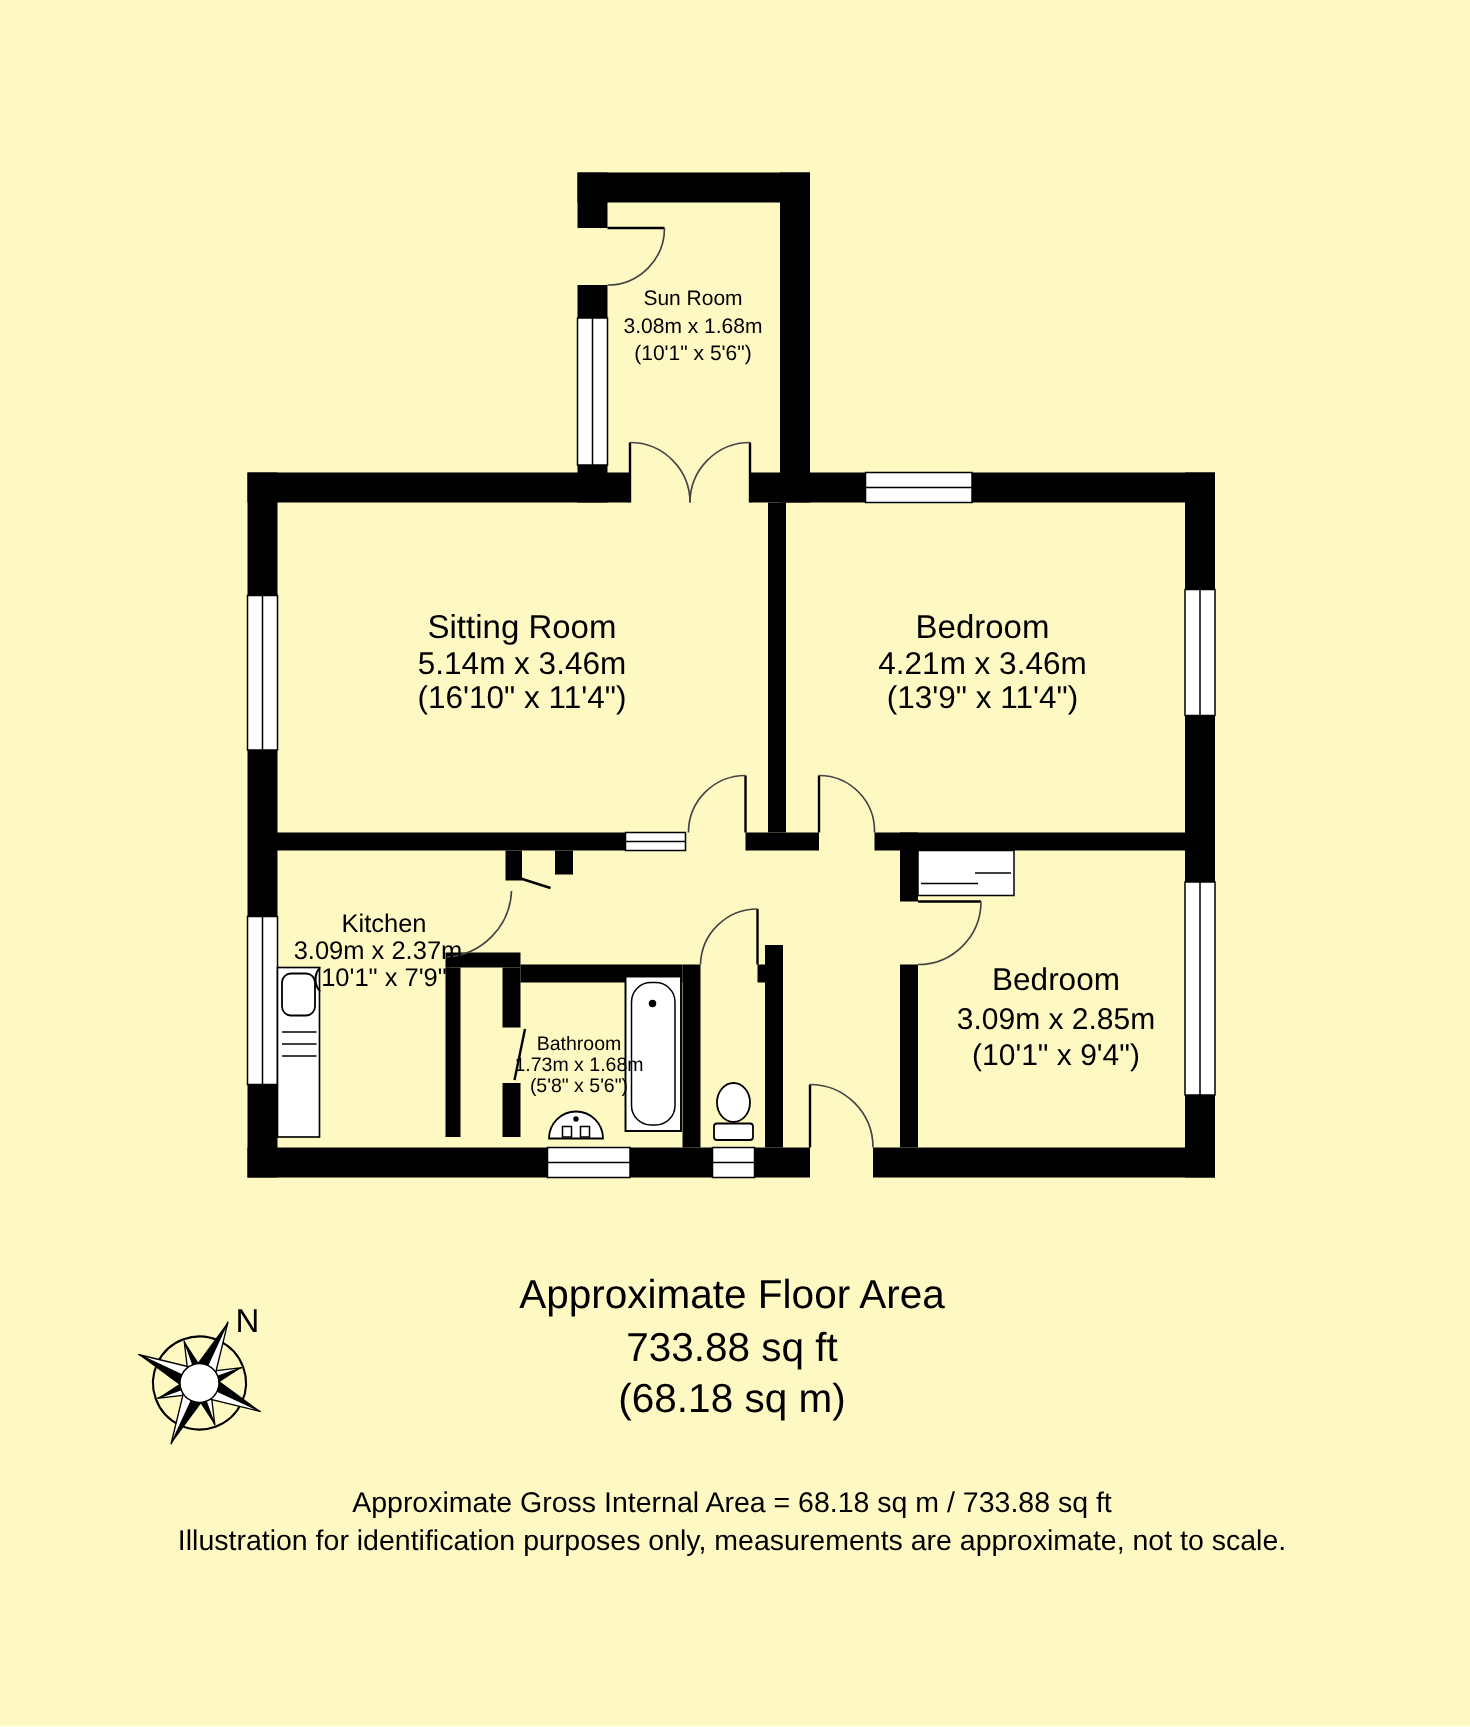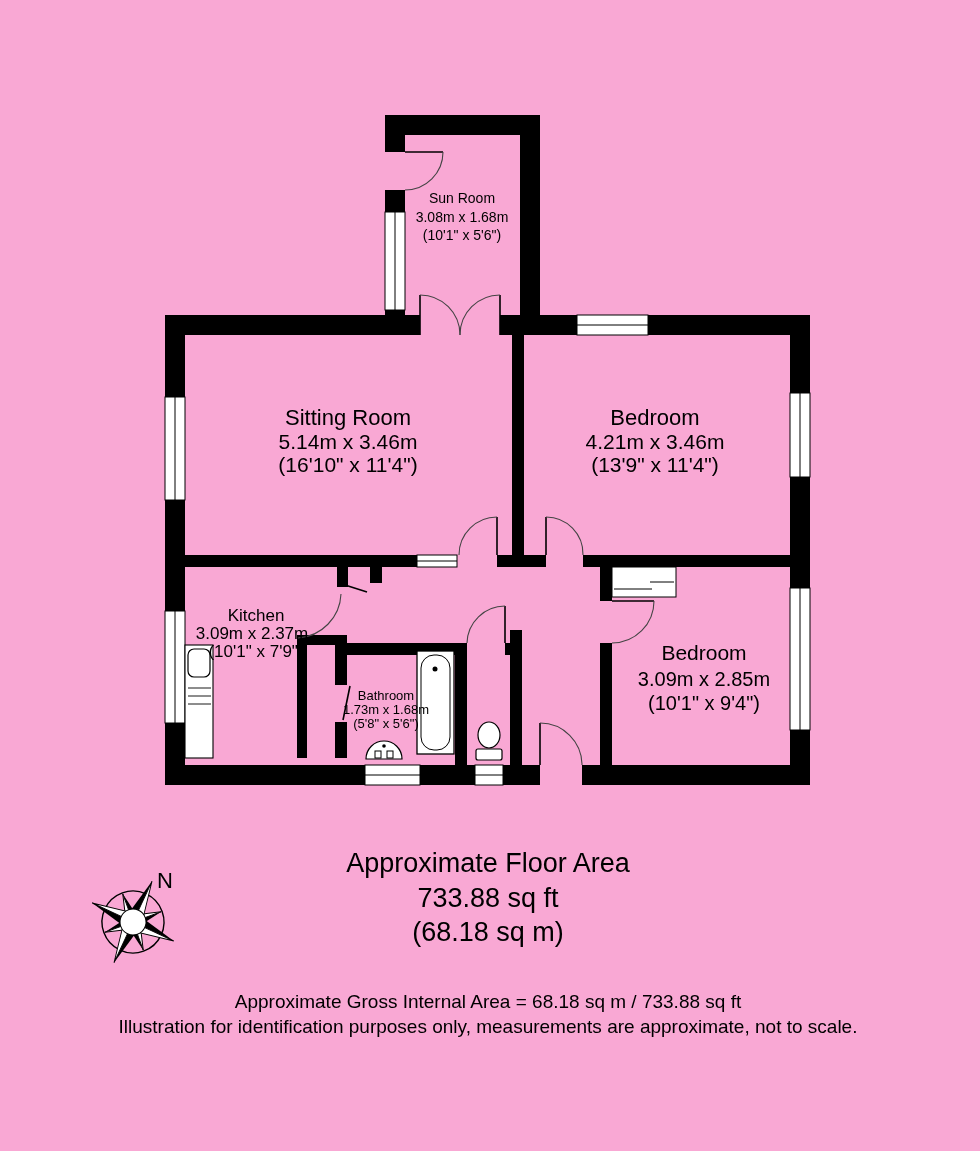--- a/index.html
+++ b/index.html
@@ -4,21 +4,21 @@
 <style>
   html, body {
     margin: 0;
     padding: 0;
     background: #ffffff;
   }
   .page {
     position: relative;
     width: 980px;
     height: 1151px;
-    background: #f9a8d4;
+    background: #fef9c3;
     overflow: hidden;
   }
   svg text {
     font-family: "Liberation Sans", "DejaVu Sans", sans-serif;
     fill: #000000;
   }
   .room-name-lg   { font-size: 22px; }
   .room-dim-lg    { font-size: 21px; }
   .room-name-md   { font-size: 21px; }
   .room-dim-md    { font-size: 20px; }

